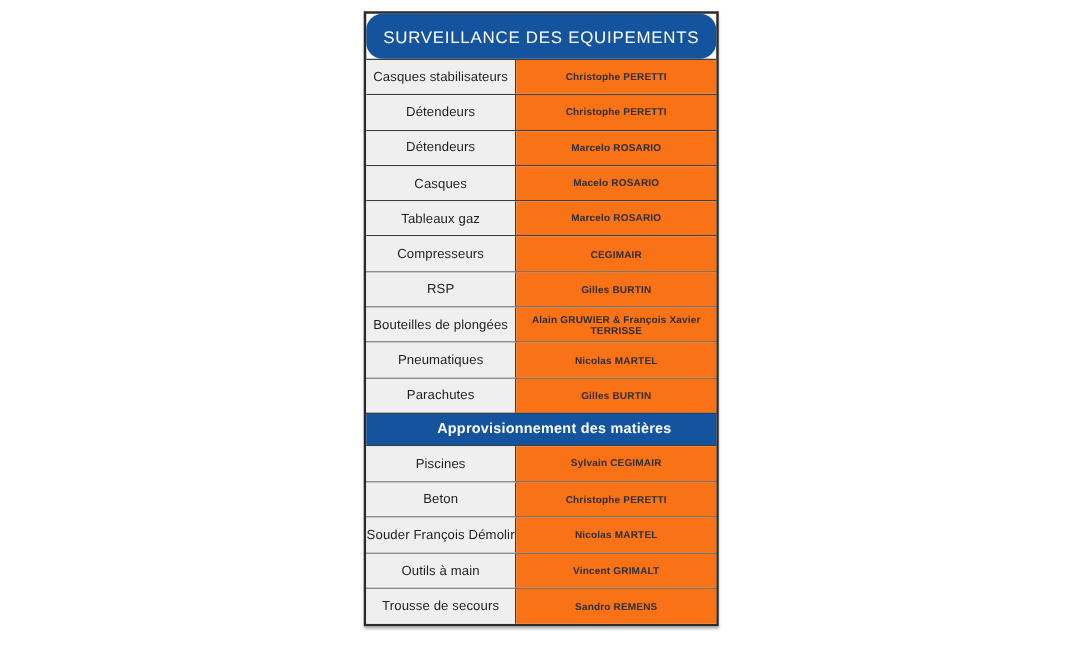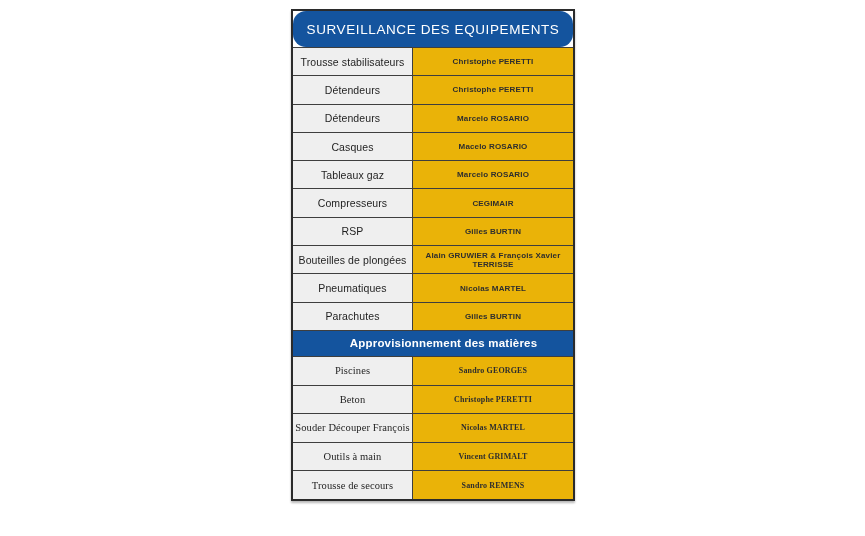--- a/index.html
+++ b/index.html
@@ -30,48 +30,48 @@
     height:26px;
     border-top:1.4px solid var(--border-dark);
     display:flex;align-items:center;justify-content:center;
     font-size:11.5px;font-weight:600;letter-spacing:0.2px;padding-left:21px;
   }
   .row{
     display:flex;
     border-top:1.4px solid var(--border-dark);
     height:28.3px;
   }
-  .rows-2 .row{height:28.6px;font-family:Liberation Serif, serif;}
+  .rows-2 .row{height:28.6px;}
   .cell{
     display:flex;align-items:center;justify-content:center;
     text-align:center;
   }
   .cell.left{
     width:120px;
     background:var(--cell-gray);
     border-right:1.4px solid var(--border-dark);
     font-size:10.5px;font-weight:500;color:#1E1E1E;
     letter-spacing:0.1px;
   }
   .cell.right{
     flex:1;
-    background:#eab308;
+    background:#f97316;
     font-size:8px;font-weight:600;color:#2E2E2E;
     letter-spacing:0.15px;
   }
 </style>
 </head>
 <body>
 
 <div class="equipment-table">
   <div class="table-header">SURVEILLANCE DES EQUIPEMENTS</div>
 
   <div class="rows-1" id="rows1">
       <div class="row">
-        <div class="cell left">Trousse stabilisateurs</div>
+        <div class="cell left">Casques stabilisateurs</div>
         <div class="cell right">Christophe PERETTI</div>
       </div>
       <div class="row">
         <div class="cell left">Détendeurs</div>
         <div class="cell right">Christophe PERETTI</div>
       </div>
       <div class="row">
         <div class="cell left">Détendeurs</div>
         <div class="cell right">Marcelo ROSARIO</div>
       </div>
@@ -103,28 +103,28 @@
         <div class="cell left">Parachutes</div>
         <div class="cell right">Gilles BURTIN</div>
       </div>
     </div>
 
   <div class="section-band">Approvisionnement des matières</div>
 
   <div class="rows-2" id="rows2">
       <div class="row">
         <div class="cell left">Piscines</div>
-        <div class="cell right">Sandro GEORGES</div>
+        <div class="cell right">Sylvain CEGIMAIR</div>
       </div>
       <div class="row">
         <div class="cell left">Beton</div>
         <div class="cell right">Christophe PERETTI</div>
       </div>
       <div class="row">
-        <div class="cell left">Souder Découper François</div>
+        <div class="cell left">Souder François Démolir</div>
         <div class="cell right">Nicolas MARTEL</div>
       </div>
       <div class="row">
         <div class="cell left">Outils à main</div>
         <div class="cell right">Vincent GRIMALT</div>
       </div>
       <div class="row">
         <div class="cell left">Trousse de secours</div>
         <div class="cell right">Sandro REMENS</div>
       </div>

